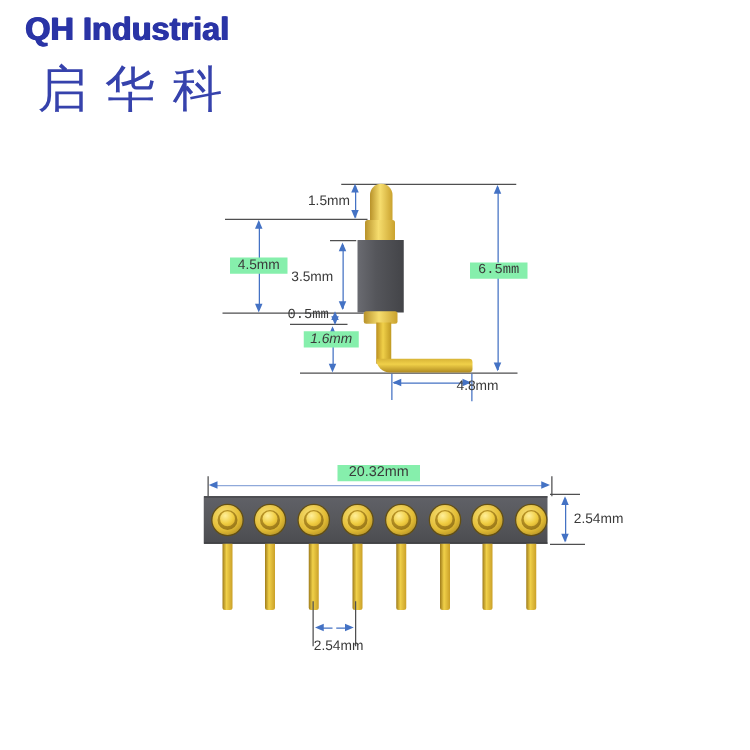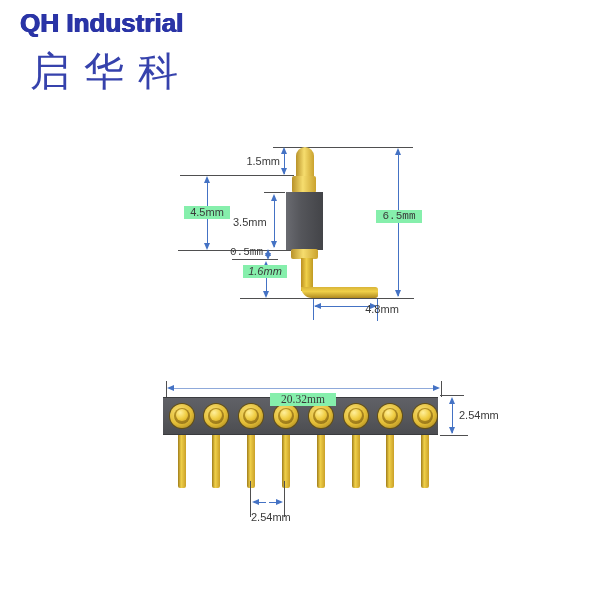--- a/index.html
+++ b/index.html
@@ -165,21 +165,21 @@
           <div class="pindome"></div>
         </div>
         <div class="tail" style="left: 421px;"></div>
       </div>
 
     <div class="vline" style="left:166px;top:381px;height:16px;"></div>
     <div class="vline" style="left:441px;top:381px;height:16px;"></div>
     <div class="bline-h lt" style="left:169px;top:388px;width:269px;"></div>
     <div class="arr lf" style="left:167px;top:385px;"></div>
     <div class="arr rt" style="left:433px;top:385px;"></div>
-    <div class="dimlabel bgw" style="left:270px;top:393px;width:66px;font-size:11.5px;font-family:Liberation Serif, serif;">20.32mm</div>
+    <div class="dimlabel bgw" style="left:270px;top:372px;width:66px;font-size:11.5px;">20.32mm</div>
 
     <div class="hline" style="left:440px;top:395px;width:24px;"></div>
     <div class="hline" style="left:440px;top:435px;width:28px;"></div>
     <div class="bline-v" style="left:452px;top:399px;height:34px;"></div>
     <div class="arr up" style="left:449px;top:397px;"></div>
     <div class="arr dn" style="left:449px;top:427px;"></div>
     <div class="dimlabel" style="left:459px;top:409px;width:46px;">2.54mm</div>
 
     <div class="vline" style="left:250px;top:481px;height:36px;"></div>
     <div class="vline" style="left:284px;top:481px;height:36px;"></div>

